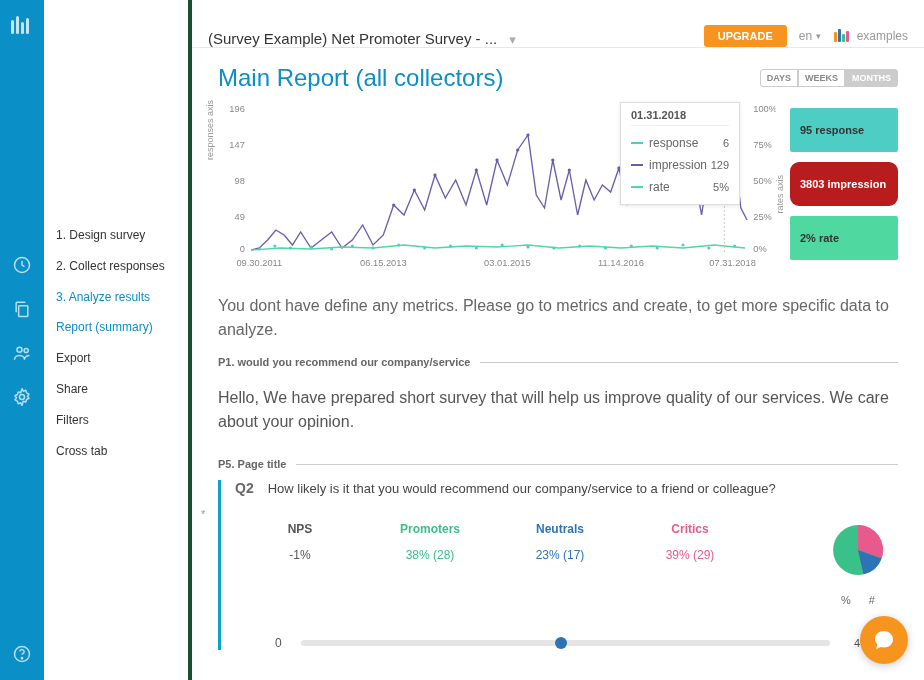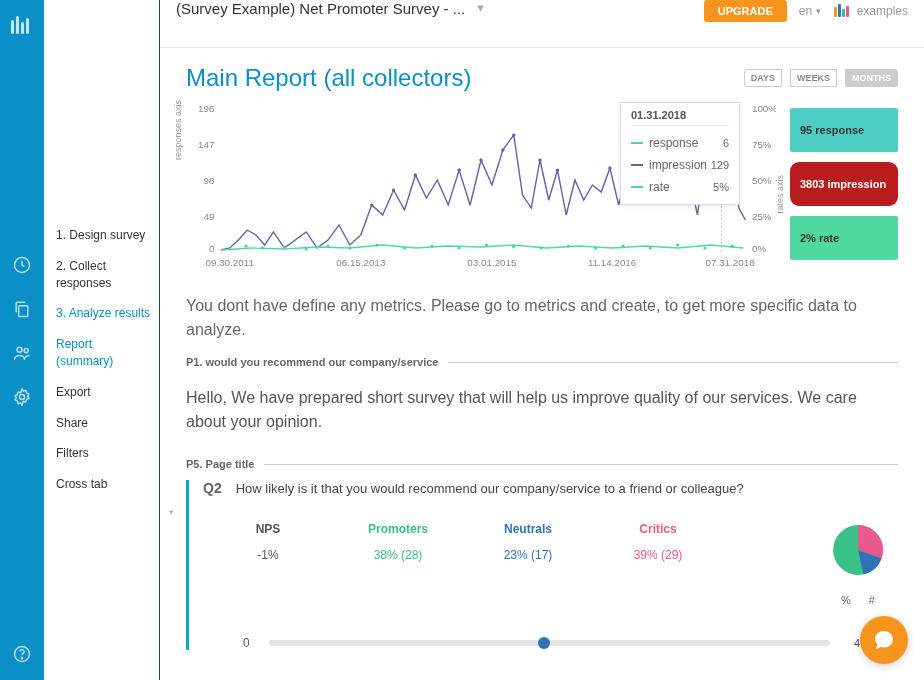--- a/index.html
+++ b/index.html
@@ -8,39 +8,39 @@
 
 
 .rail { width: 44px; background: #0a8fc7; display: flex; flex-direction: column; align-items: center; padding-top: 12px; }
 .rail-logo { margin-bottom: 200px; }
 .rail-logo svg { opacity: 0.9; }
 .rail-icon { width: 44px; height: 44px; display: flex; align-items: center; justify-content: center; color: rgba(255,255,255,0.7); cursor: pointer; }
 .rail-spacer { flex: 1; }
 .rail-icon.help { margin-bottom: 4px; }
 
 
-.nav { width: 116px; background: #fff; border-right: 1px solid #14532d; padding-top: 220px; }
+.nav { width: 148px; background: #fff; border-right: 4px solid #14532d; padding-top: 220px; }
 .nav-item { padding: 7px 8px 7px 12px; font-size: 12px; color: #333; cursor: pointer; line-height: 1.4; }
 .nav-item.active { color: #0a8fc7; }
 .nav-item.sub { padding-left: 12px; }
 
 
 .main { flex: 1; display: flex; flex-direction: column; overflow: hidden; }
-.topbar { height: 48px; border-bottom: 1px solid #e8e8e8; display: flex; align-items: flex-start; padding: 0 16px; }
+.topbar { height: 48px; border-bottom: 1px solid #e8e8e8; display: flex; align-items: flex-end; padding: 0 16px; }
 .survey-title { font-size: 15px; color: #333; }
 .topbar-right { margin-left: auto; display: flex; align-items: center; gap: 12px; padding-left: 36px; }
 .upgrade-btn { background: #f7941e; color: #fff; border: none; border-radius: 3px; padding: 5px 14px; font-size: 11px; font-weight: 600; cursor: pointer; }
 .lang { color: #999; font-size: 12px; display: flex; align-items: center; gap: 4px; cursor: pointer; }
 .user { display: flex; align-items: center; gap: 6px; color: #999; font-size: 12px; cursor: pointer; }
 .user-logo svg { display: block; }
 
 .content { flex: 1; overflow-y: auto; padding: 16px 26px 20px; }
 .report-header { display: flex; align-items: center; margin-bottom: 8px; }
 .report-title { font-size: 24px; color: #0a8fc7; font-weight: 400; }
-.time-toggle { margin-left: auto; display: flex; gap: 8px; }
+.time-toggle { margin-left: auto; display: flex; gap: 0; }
 .time-btn { border: 1px solid #ccc; background: #fff; color: #888; font-size: 9px; font-weight: 600; padding: 3px 6px; cursor: pointer; }
 .time-btn:first-child { border-radius: 3px 0 0 3px; }
 .time-btn:last-child { border-radius: 0 3px 3px 0; }
 .time-btn.active { background: #ccc; color: #fff; }
 
 
 .chart-row { display: flex; gap: 14px; margin-bottom: 24px; }
 .chart-box { flex: 1; position: relative; height: 170px; }
 .chart-svg { width: 100%; height: 100%; }
 .y-label-left { position: absolute; left: -8px; top: 50%; transform: rotate(-90deg) translateX(30px); transform-origin: left center; font-size: 9px; color: #999; }

